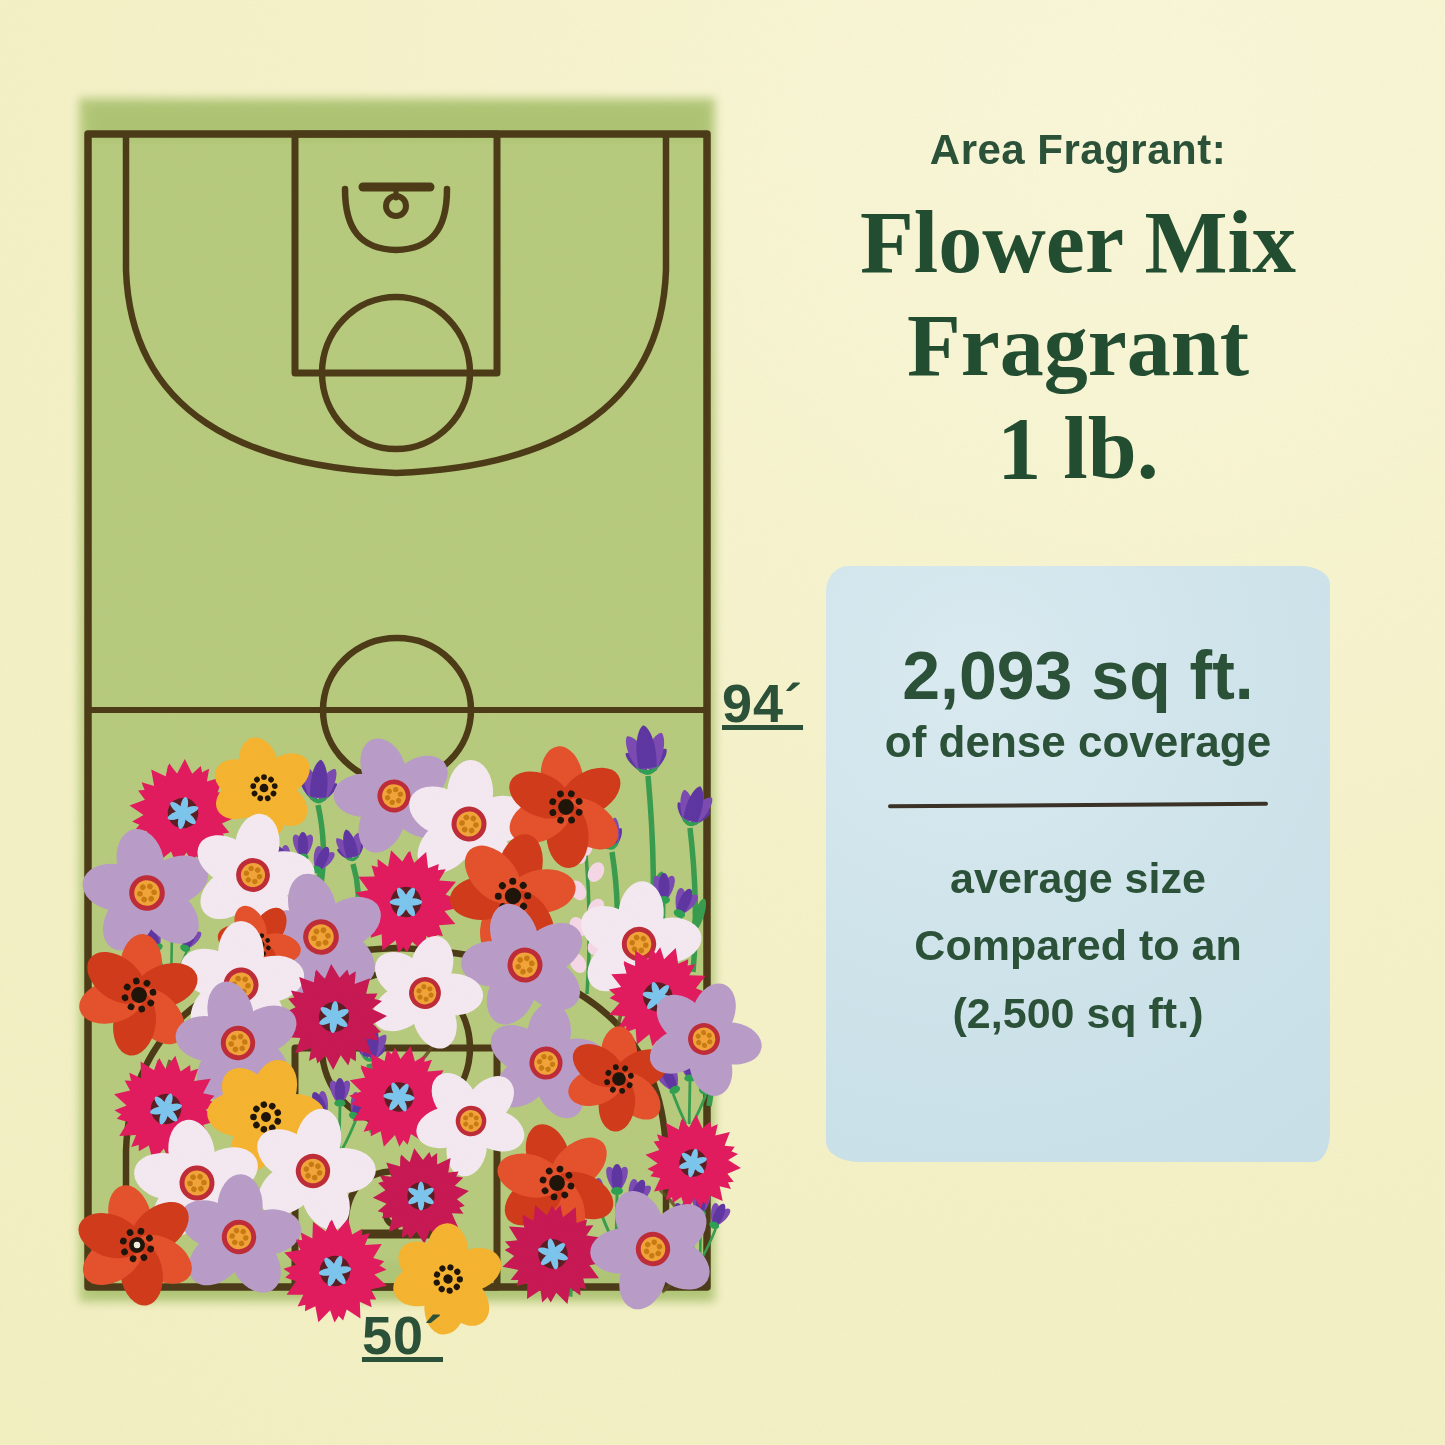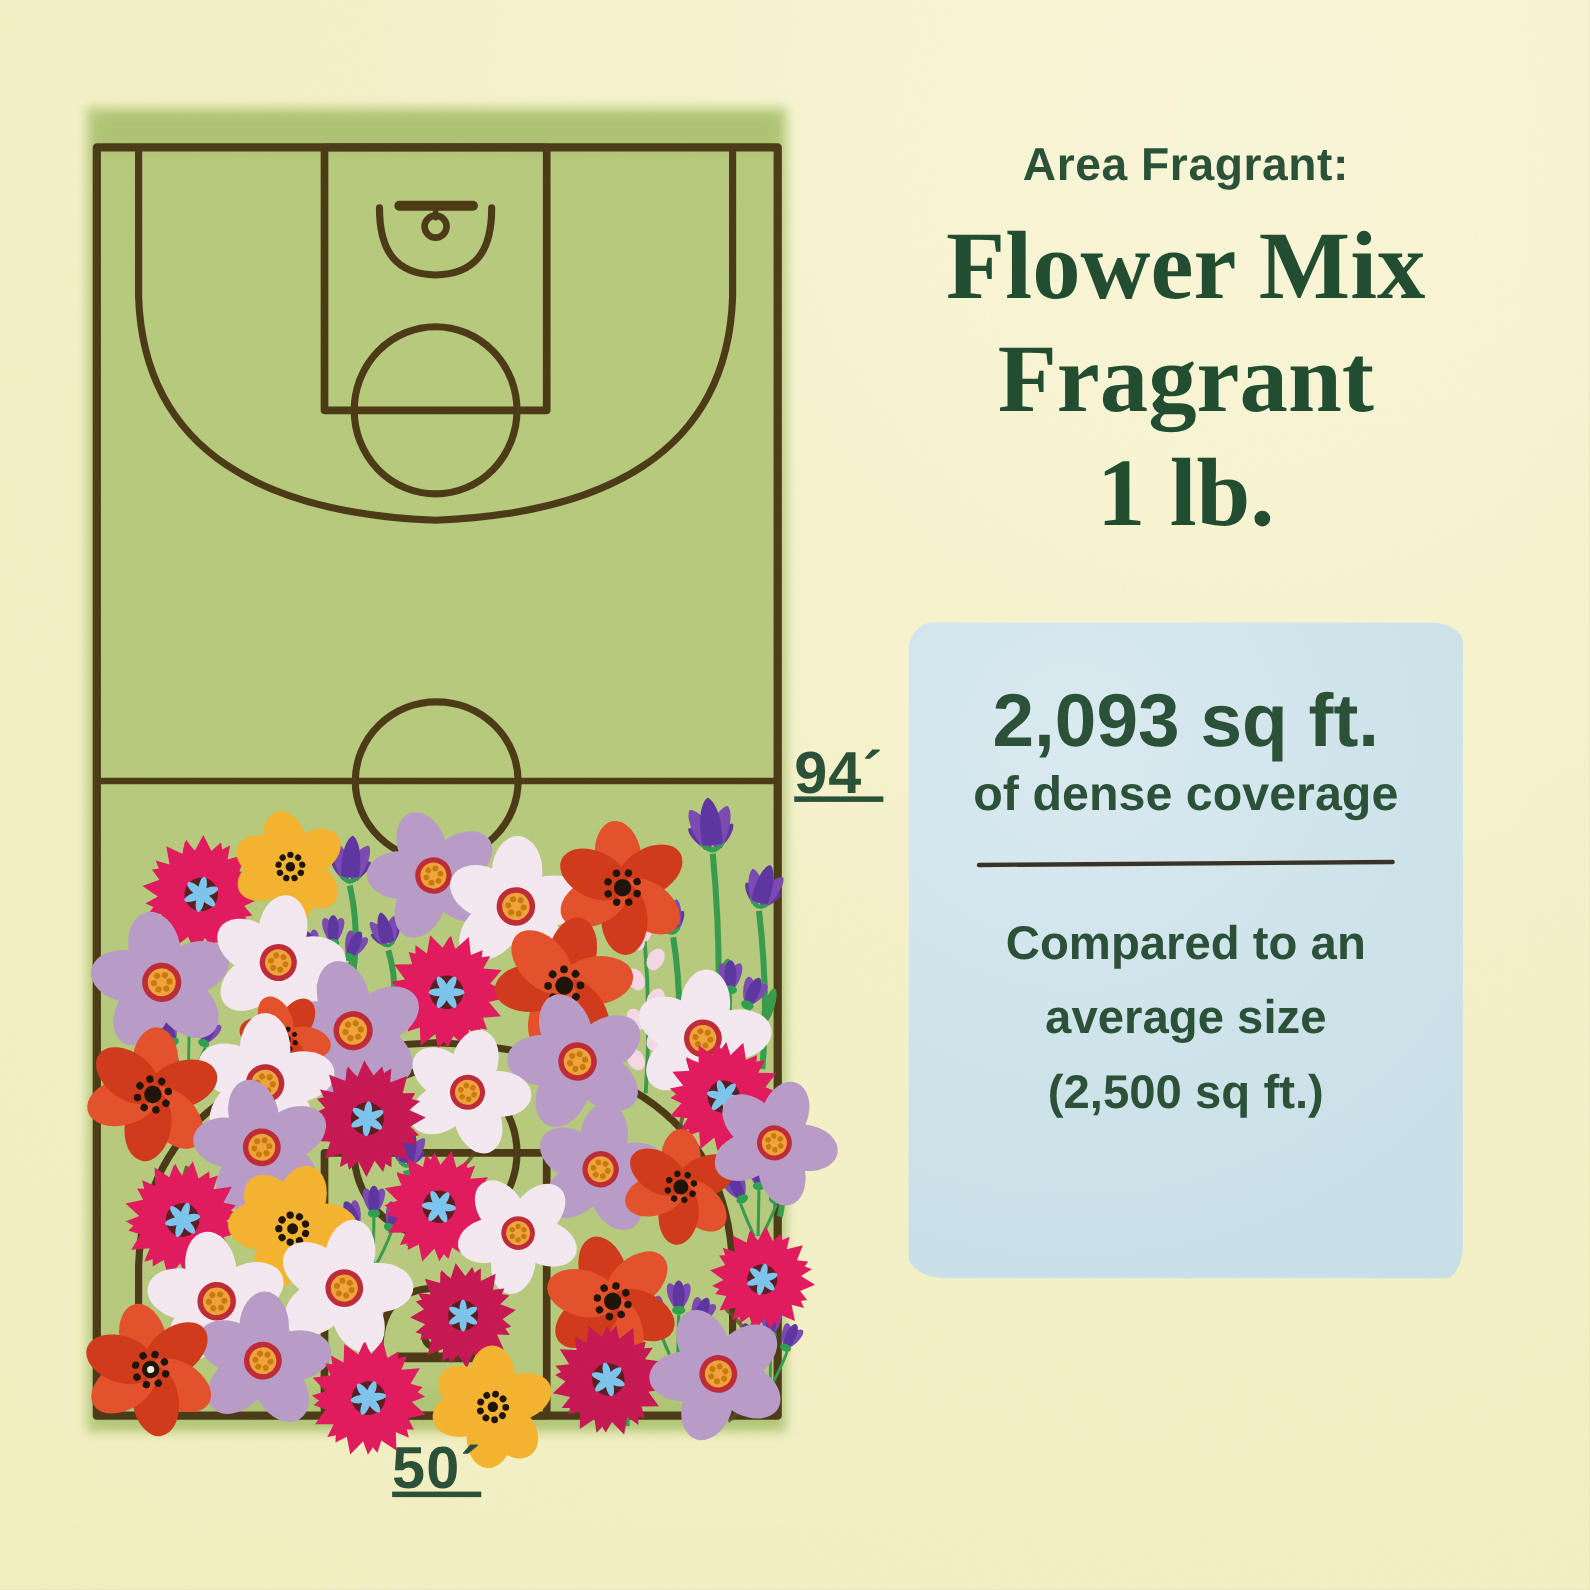--- a/index.html
+++ b/index.html
@@ -6,35 +6,35 @@
   .stage{
     position:relative;width:1445px;height:1445px;overflow:hidden;
     background:radial-gradient(circle at 78% 8%, #faf8da 0%, #f6f3cb 45%, #f3f0c2 100%);
     font-family:"Liberation Sans","DejaVu Sans",sans-serif;
   }
   .illustration{position:absolute;left:0;top:0;}
   .dim-label{
     position:absolute;font-size:54px;font-weight:bold;color:#2b5239;letter-spacing:1px;text-decoration:underline;
   }
   .label-94{left:722px;top:672px;}
-  .label-50{left:351px;top:1304px;width:92px;text-align:center;}
+  .label-50{left:351px;top:1304px;width:92px;text-align:right;}
   .panel-heading{
     position:absolute;left:778px;top:126px;width:600px;text-align:center;
     font-size:42px;font-weight:bold;color:#2b5239;letter-spacing:.5px;
   }
   .product-title{
     position:absolute;left:778px;top:192px;width:600px;text-align:center;
     font-family:"Liberation Serif","DejaVu Serif",serif;font-weight:bold;
     font-size:88px;line-height:1.17;color:#234d31;
   }
   .info-box{
     position:absolute;left:826px;top:566px;width:504px;height:596px;
     background:radial-gradient(circle at 30% 18%, #d9eaf0 0%, #cde2e9 55%, #c8dfe7 100%);
     border-radius:22px 30px 16px 34px / 26px 18px 30px 20px;
-    display:flex;flex-direction:column;align-items:center;padding-top:54px;box-sizing:border-box;
+    display:flex;flex-direction:column;align-items:center;padding-top:74px;box-sizing:border-box;
   }
   .info-box::before{
     content:"";position:absolute;inset:-9px;z-index:-1;
     background:#dcedf2;opacity:.55;border-radius:30px 20px 36px 22px / 22px 32px 18px 30px;
     transform:rotate(.5deg);
   }
   .box-value{font-size:68px;font-weight:bold;color:#2b5138;line-height:1.05;}
   .box-subtitle{font-size:44px;font-weight:bold;color:#2b5138;margin-top:6px;}
   .divider{
     width:380px;height:4px;background:#3a3226;border-radius:3px;
@@ -1050,19 +1050,19 @@
     <div>Flower Mix</div>
     <div>Fragrant</div>
     <div>1 lb.</div>
   </div>
 
   <div class="info-box">
     <div class="box-value">2,093 sq ft.</div>
     <div class="box-subtitle">of dense coverage</div>
     <div class="divider"></div>
     <div class="box-comparison">
+      <div>average size</div>
       <div>Compared to an</div>
-      <div>average size</div>
       <div>(2,500 sq ft.)</div>
     </div>
   </div>
 
 </div>
 
 </body></html>

